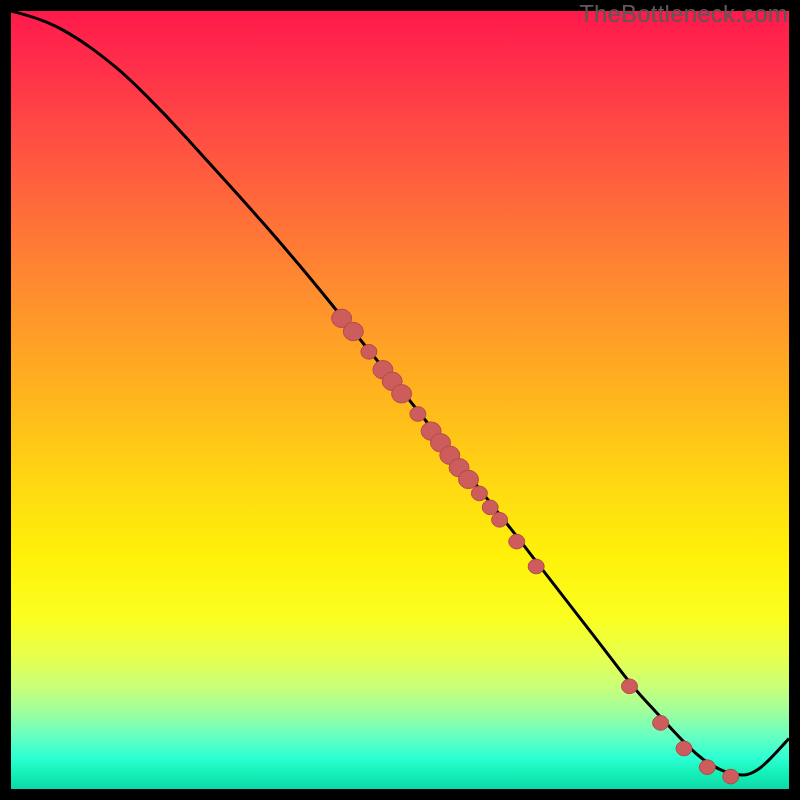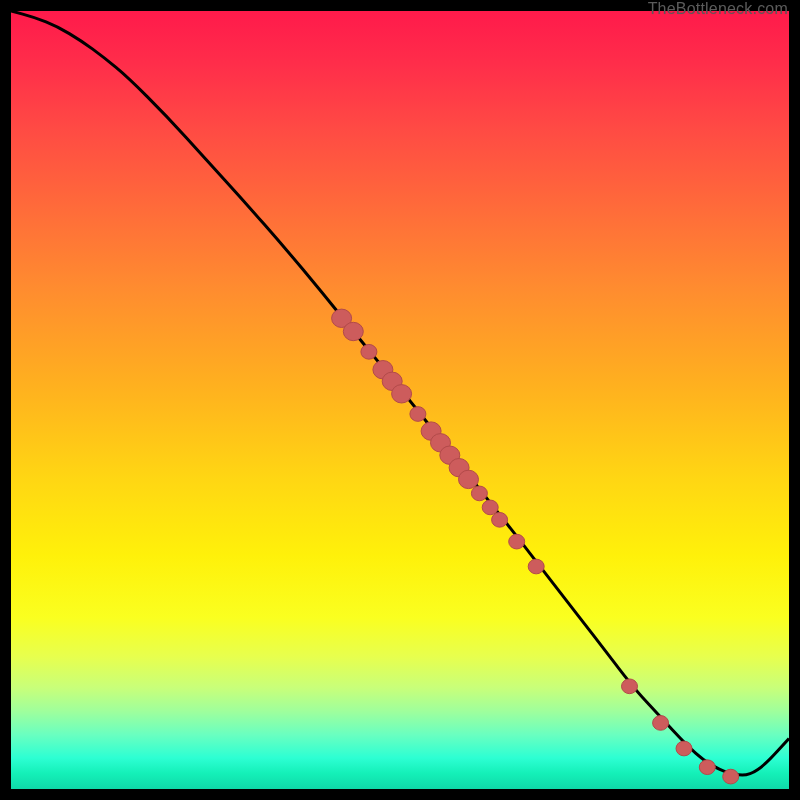--- a/index.html
+++ b/index.html
@@ -45,21 +45,21 @@
       #2dffd3 96%,
       #14f0b8 98%,
       #0fd8a8 100%
     );
   }
   .watermark {
     position: absolute;
     top: 0px;
     right: 12px;
     color: #5b5b5b;
-    font-size: 16px;
+    font-size: 24px;
     font-weight: 400;
     letter-spacing: 0.2px;
     text-shadow: 0 0 1px rgba(0,0,0,0.2);
     user-select: none;
   }
   svg.curve {
     position: absolute;
     inset: 0;
     width: 100%;
     height: 100%;

